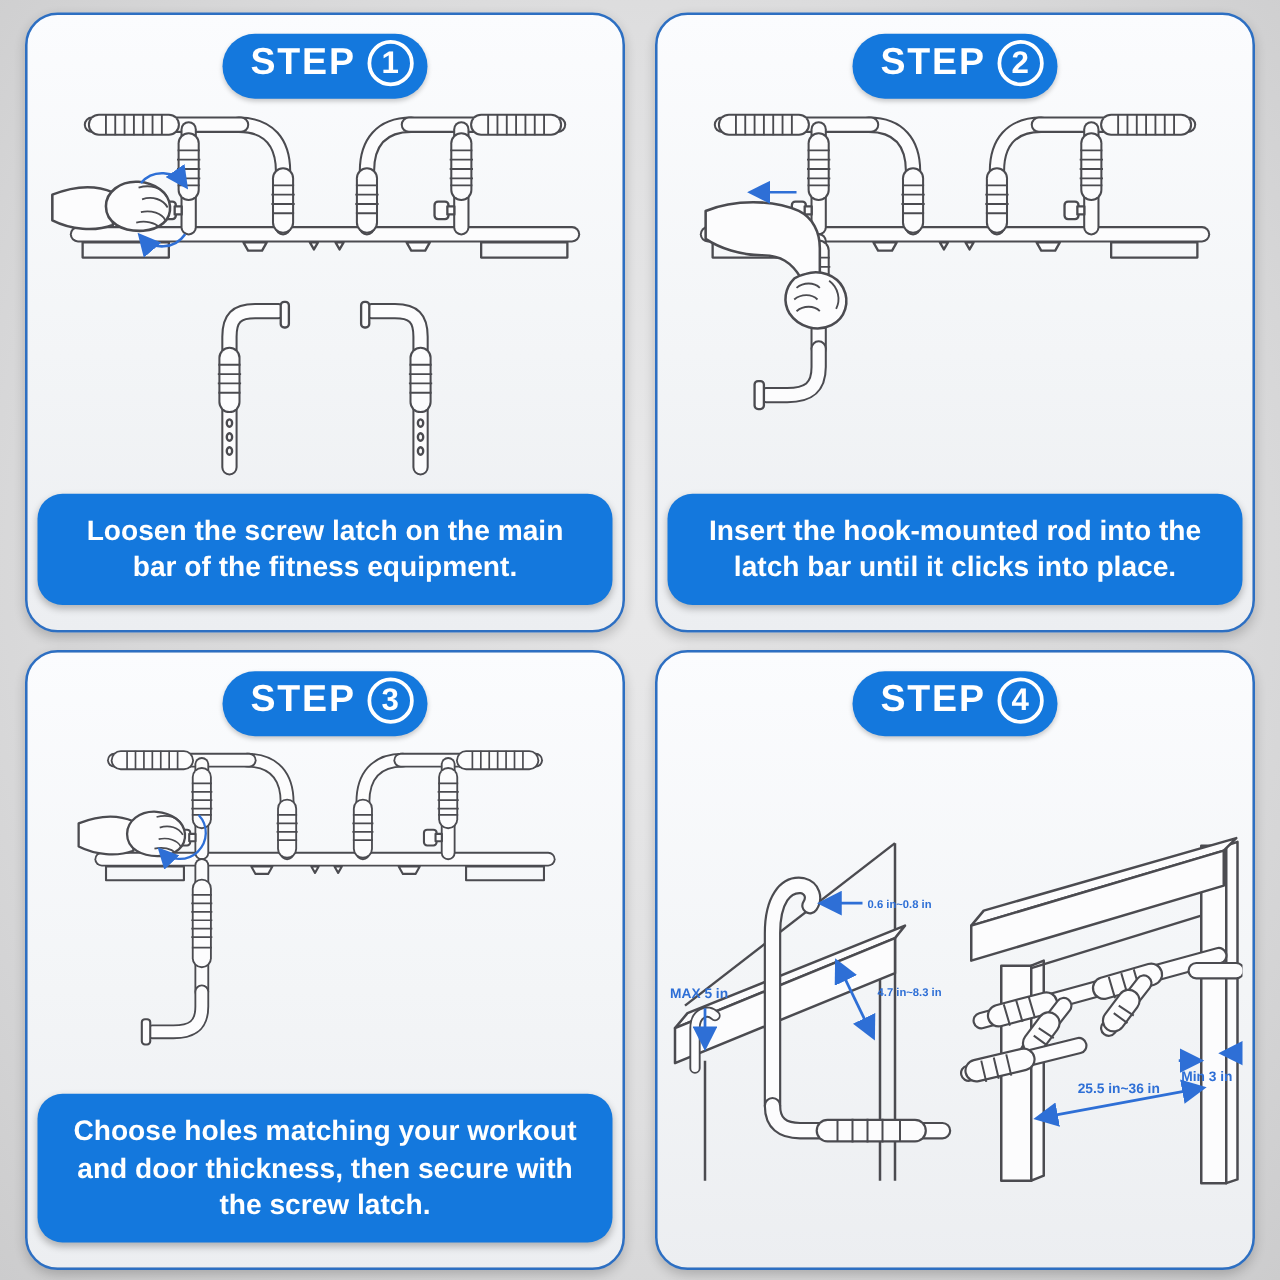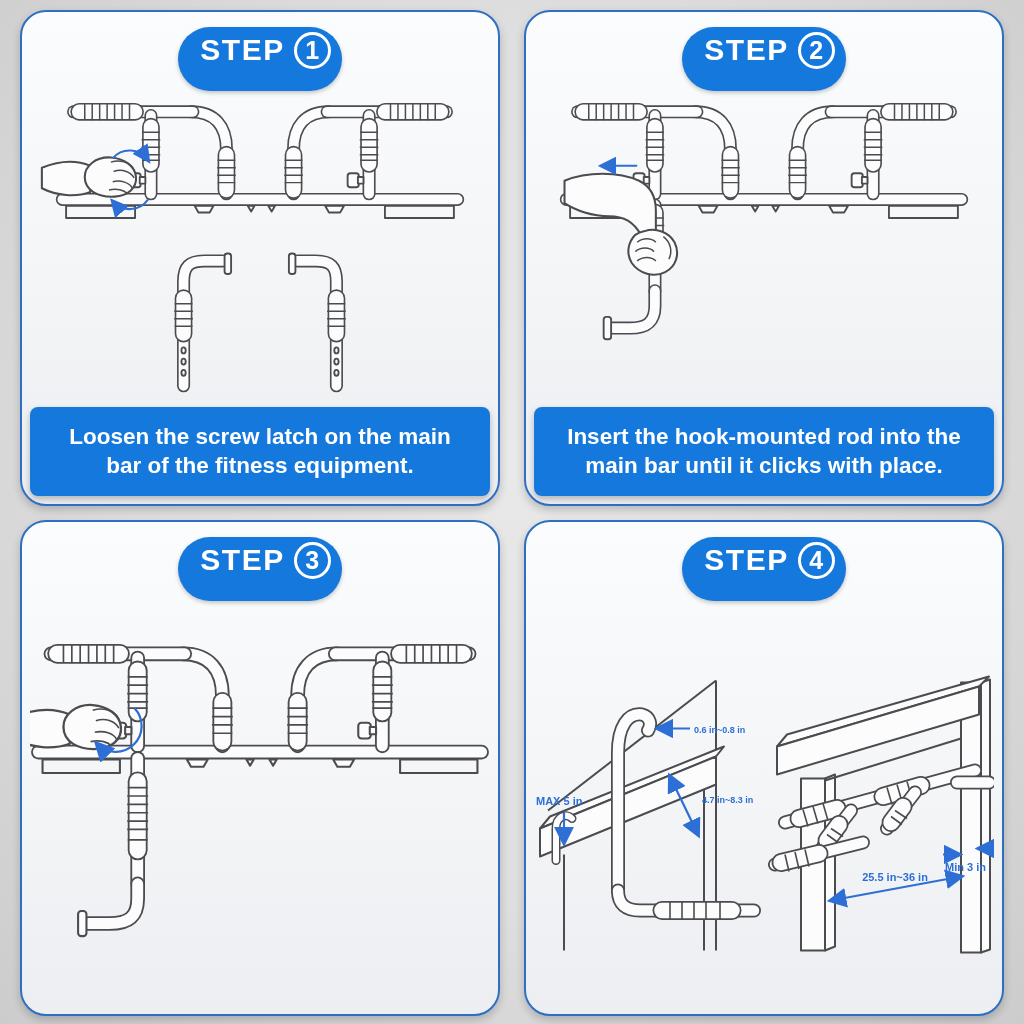--- a/index.html
+++ b/index.html
@@ -24,21 +24,21 @@
     box-shadow:0 4px 9px rgba(0,0,0,.20);
     box-sizing:border-box;
     display:flex;flex-direction:column;align-items:center;
     overflow:hidden;
   }
   .badge{
     margin-top:15px;
     background:#1478dd;
     border-radius:999px;
     display:flex;align-items:center;gap:9px;
-    padding:5px 11px 22px 22px;
+    padding:5px 11px 10px 22px;
     box-shadow:0 2px 4px rgba(0,0,0,.22);
     flex:0 0 auto;
   }
   .badge-label{
     color:#fff;font-weight:bold;font-size:30px;letter-spacing:1.5px;line-height:1;
     transform:translateY(-1px);
   }
   .badge-num{
     width:37px;height:37px;box-sizing:border-box;
     border:3px solid #fff;border-radius:50%;
@@ -47,22 +47,22 @@
     background:#1478dd;
   }
   .diagram{
     flex:1 1 auto;width:100%;
     display:flex;align-items:center;justify-content:center;
     padding:4px 8px;box-sizing:border-box;min-height:0;
   }
   .diagram svg{width:100%;height:100%;}
   .instruction{
     flex:0 0 auto;
-    margin:0 8px 8px 8px;width:calc(100% - 16px);box-sizing:border-box;
-    background:#1478dd;border-radius:8px;
+    margin:0 8px 20px 8px;width:calc(100% - 16px);box-sizing:border-box;
+    background:#1478dd;border-radius:20px;
     color:#fff;font-weight:bold;font-size:22.5px;line-height:1.32;
     text-align:center;padding:15px 22px;
     box-shadow:0 3px 6px rgba(0,0,0,.25);
   }
   
   .to{stroke:#4b4b50;stroke-width:14;fill:none;stroke-linecap:round;stroke-linejoin:round}
   .ti{stroke:#fcfcfd;stroke-width:10.5;fill:none;stroke-linecap:round;stroke-linejoin:round}
   .to2{stroke:#4b4b50;stroke-width:9;fill:none;stroke-linecap:round}
   .ti2{stroke:#fcfcfd;stroke-width:6;fill:none;stroke-linecap:round}
   .fo{stroke:#4b4b50;stroke-width:19;fill:none;stroke-linecap:round}
@@ -202,21 +202,21 @@
         <g>
           <path class="handf" d="M6,92 C30,82 64,82 86,92 C98,98 104,110 104,124 L104,146 L88,150 C80,136 70,130 54,130 C36,130 18,124 6,116 Z"></path>
           <path class="handf" d="M82,150 C74,158 72,170 78,180 C86,192 102,196 114,190 C126,184 130,170 124,158 C118,147 104,142 92,146 C88,147 85,148 82,150 Z"></path>
           <path class="rib" d="M84,158 C90,153 99,153 104,158 M82,168 C88,163 97,163 102,168 M84,178 C90,173 99,173 104,178 M112,152 C120,158 122,168 118,176"></path>
         </g>
         <g>
           <path class="dim" d="M84,76 H46" marker-end="url(#arrB)"></path>
         </g>
       </svg>
     </div>
-    <div class="instruction">Insert the hook-mounted rod into the main bar until it clicks with place.</div>
+    <div class="instruction">Insert the hook-mounted rod into the latch bar until it clicks into place.</div>
   </section>
 
   <section class="card">
     <div class="badge">
       <span class="badge-label">STEP</span>
       <span class="badge-num">3</span>
     </div>
     <div class="diagram">
       <svg viewBox="0 0 440 330">
         <g>
@@ -233,20 +233,21 @@
           <rect class="part" x="46" y="264" width="8" height="24" rx="3"></rect>
         </g>
         <g>
             <use href="#hand" transform="translate(30,64)"></use>
           </g>
         <g>
           <path class="dim" d="M100,70 A24,24 0 1 1 64,104" marker-end="url(#arrB)"></path>
         </g>
       </svg>
     </div>
+    <div class="instruction">Choose holes matching your workout and door thickness, then secure with the screw latch.</div>
   </section>
 
   <section class="card">
     <div class="badge">
       <span class="badge-label">STEP</span>
       <span class="badge-num">4</span>
     </div>
     <div class="diagram">
       <svg viewBox="0 0 460 310">
 

